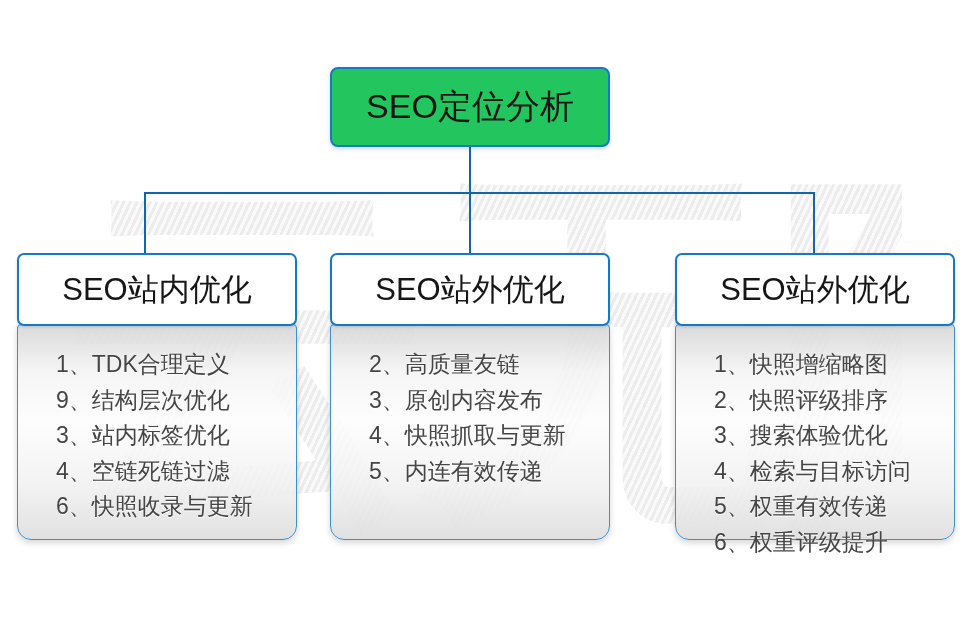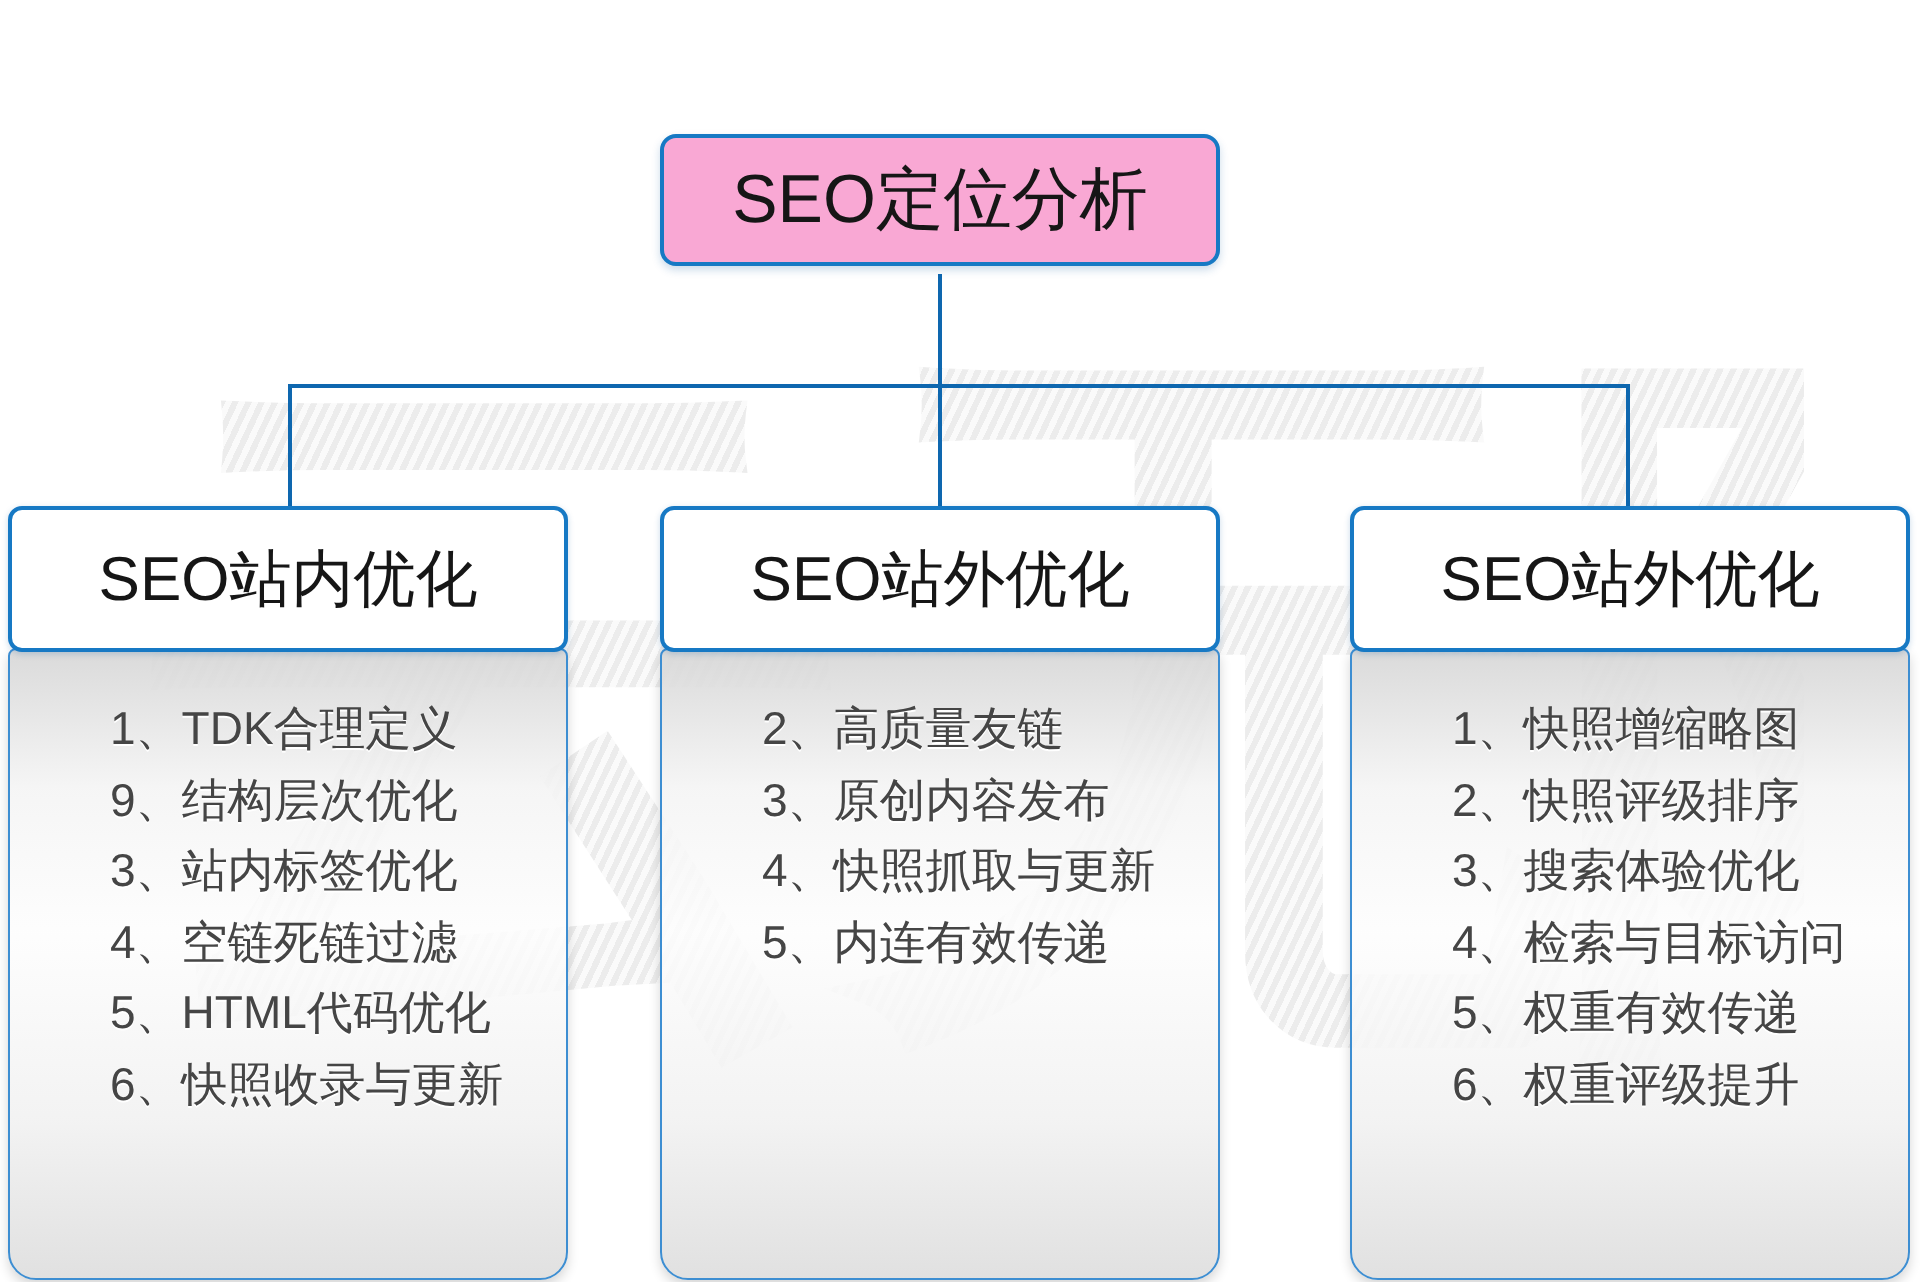--- a/index.html
+++ b/index.html
@@ -42,41 +42,41 @@
   }
   .line.v { width: 2px; }
   .line.h { height: 2px; }
 
   
   .root-node {
     position: absolute;
     left: 330px;
     top: 67px;
     width: 280px;
-    height: 66px;
-    background: #f9a8d4;
+    height: 80px;
+    background: #22c55e;
     border: 2px solid #1779c4;
     border-radius: 8px;
     display: flex;
     align-items: center;
     justify-content: center;
     font-size: 34px;
     color: #161616;
     z-index: 2;
     box-shadow: 0 2px 4px rgba(20, 90, 160, 0.22);
   }
 
   
   .col {
     position: absolute;
     top: 253px;
     width: 280px;
     z-index: 2;
   }
-  .col.c0 { left: 4px; }
+  .col.c0 { left: 17px; }
   .col.c1 { left: 330px; }
   .col.c2 { left: 675px; }
 
   .col-header {
     position: relative;
     height: 73px;
     background: #ffffff;
     border: 2px solid #1779c4;
     border-radius: 7px;
     display: flex;
@@ -84,30 +84,30 @@
     justify-content: center;
     font-size: 31px;
     color: #161616;
     z-index: 3;
     box-shadow: 0 1px 3px rgba(20, 90, 160, 0.22);
   }
 
   .panel {
     position: relative;
     margin-top: -2px;
-    height: 316px;
+    height: 216px;
     border: 1px solid #3d8ed2;
     border-radius: 4px 4px 14px 14px;
     background: linear-gradient(180deg,
       rgba(215,215,215,0.92) 0%,
       rgba(244,244,244,0.88) 22%,
       rgba(253,253,253,0.86) 45%,
       rgba(241,241,241,0.88) 75%,
       rgba(222,222,222,0.92) 100%);
-    padding: 22px 10px 0 50px;
+    padding: 22px 10px 0 38px;
     box-shadow: 0 3px 6px rgba(0, 0, 0, 0.16);
     z-index: 2;
   }
 
   .item {
     height: 35.5px;
     line-height: 35.5px;
     font-size: 23px;
     color: #454545;
     text-shadow: 0 1px 0 #ffffff;
@@ -132,21 +132,20 @@
 
   <div class="col c0">
     <div class="col-header">
       <span>SEO站内优化</span>
     </div>
     <div class="panel">
       <div class="item">1、TDK合理定义</div>
       <div class="item">9、结构层次优化</div>
       <div class="item">3、站内标签优化</div>
       <div class="item">4、空链死链过滤</div>
-      <div class="item">5、HTML代码优化</div>
       <div class="item">6、快照收录与更新</div>
     </div>
   </div>
 
   <div class="col c1">
     <div class="col-header">
       <span>SEO站外优化</span>
     </div>
     <div class="panel">
       <div class="item">2、高质量友链</div>

